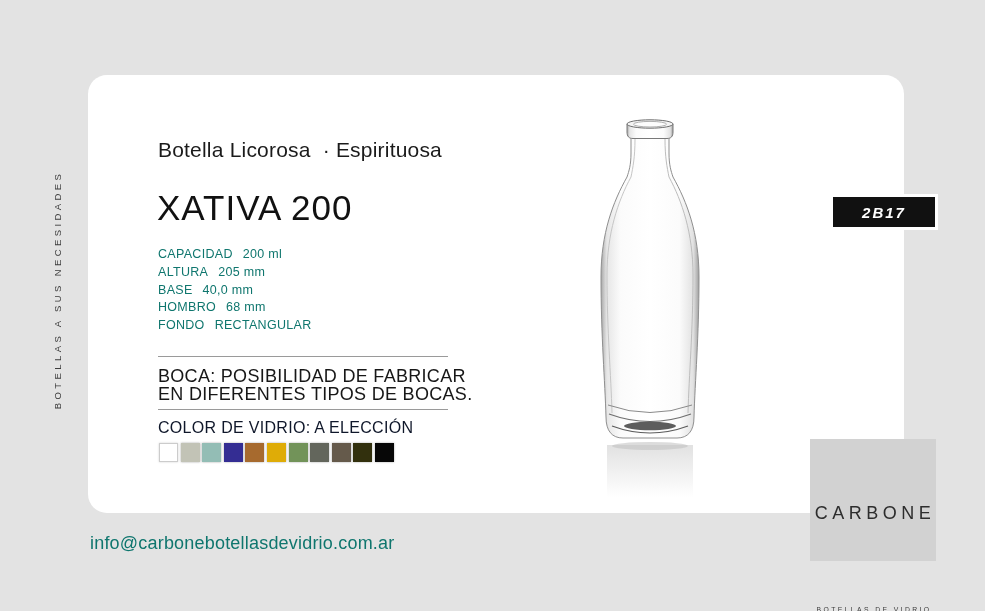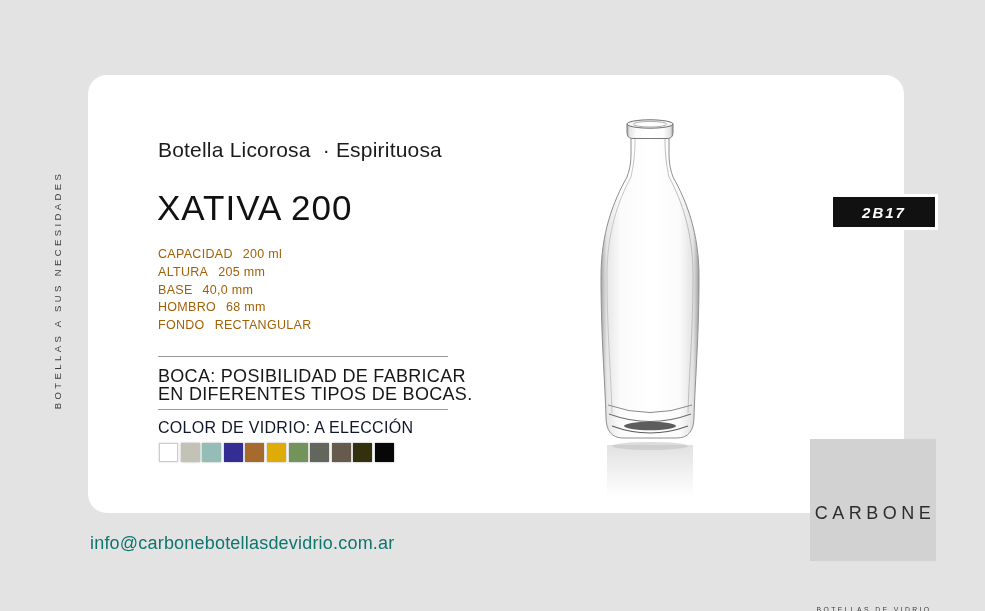--- a/index.html
+++ b/index.html
@@ -30,21 +30,21 @@
     position: absolute; left: 70px; top: 63px;
     font-size: 21px; color: var(--text_primary, #1b1b1b); letter-spacing: 0.2px;
     white-space: pre;
   }
   .product-name {
     position: absolute; left: 69px; top: 105px;
     font-size: 35px; font-weight: 400; color: #111; letter-spacing: 1px; margin-top: 8px;
   }
 
   .spec-list { position: absolute; left: 70px; top: 171px; }
-  .spec-row { font-size: 12.5px; line-height: 17.8px; color: #a16207; letter-spacing: 0.3px; }
+  .spec-row { font-size: 12.5px; line-height: 17.8px; color: #0f766e; letter-spacing: 0.3px; }
   .spec-value { margin-left: 10px; }
 
   .divider { position: absolute; left: 70px; width: 290px; height: 1px; background: var(--divider, #9a9a9a); }
   .divider-1 { top: 281px; }
   .divider-2 { top: 334px; }
 
   .boca-note {
     position: absolute; left: 70px; top: 292px; width: 318px;
     font-size: 18px; line-height: 18px; color: #171717; letter-spacing: 0.3px;
   }

